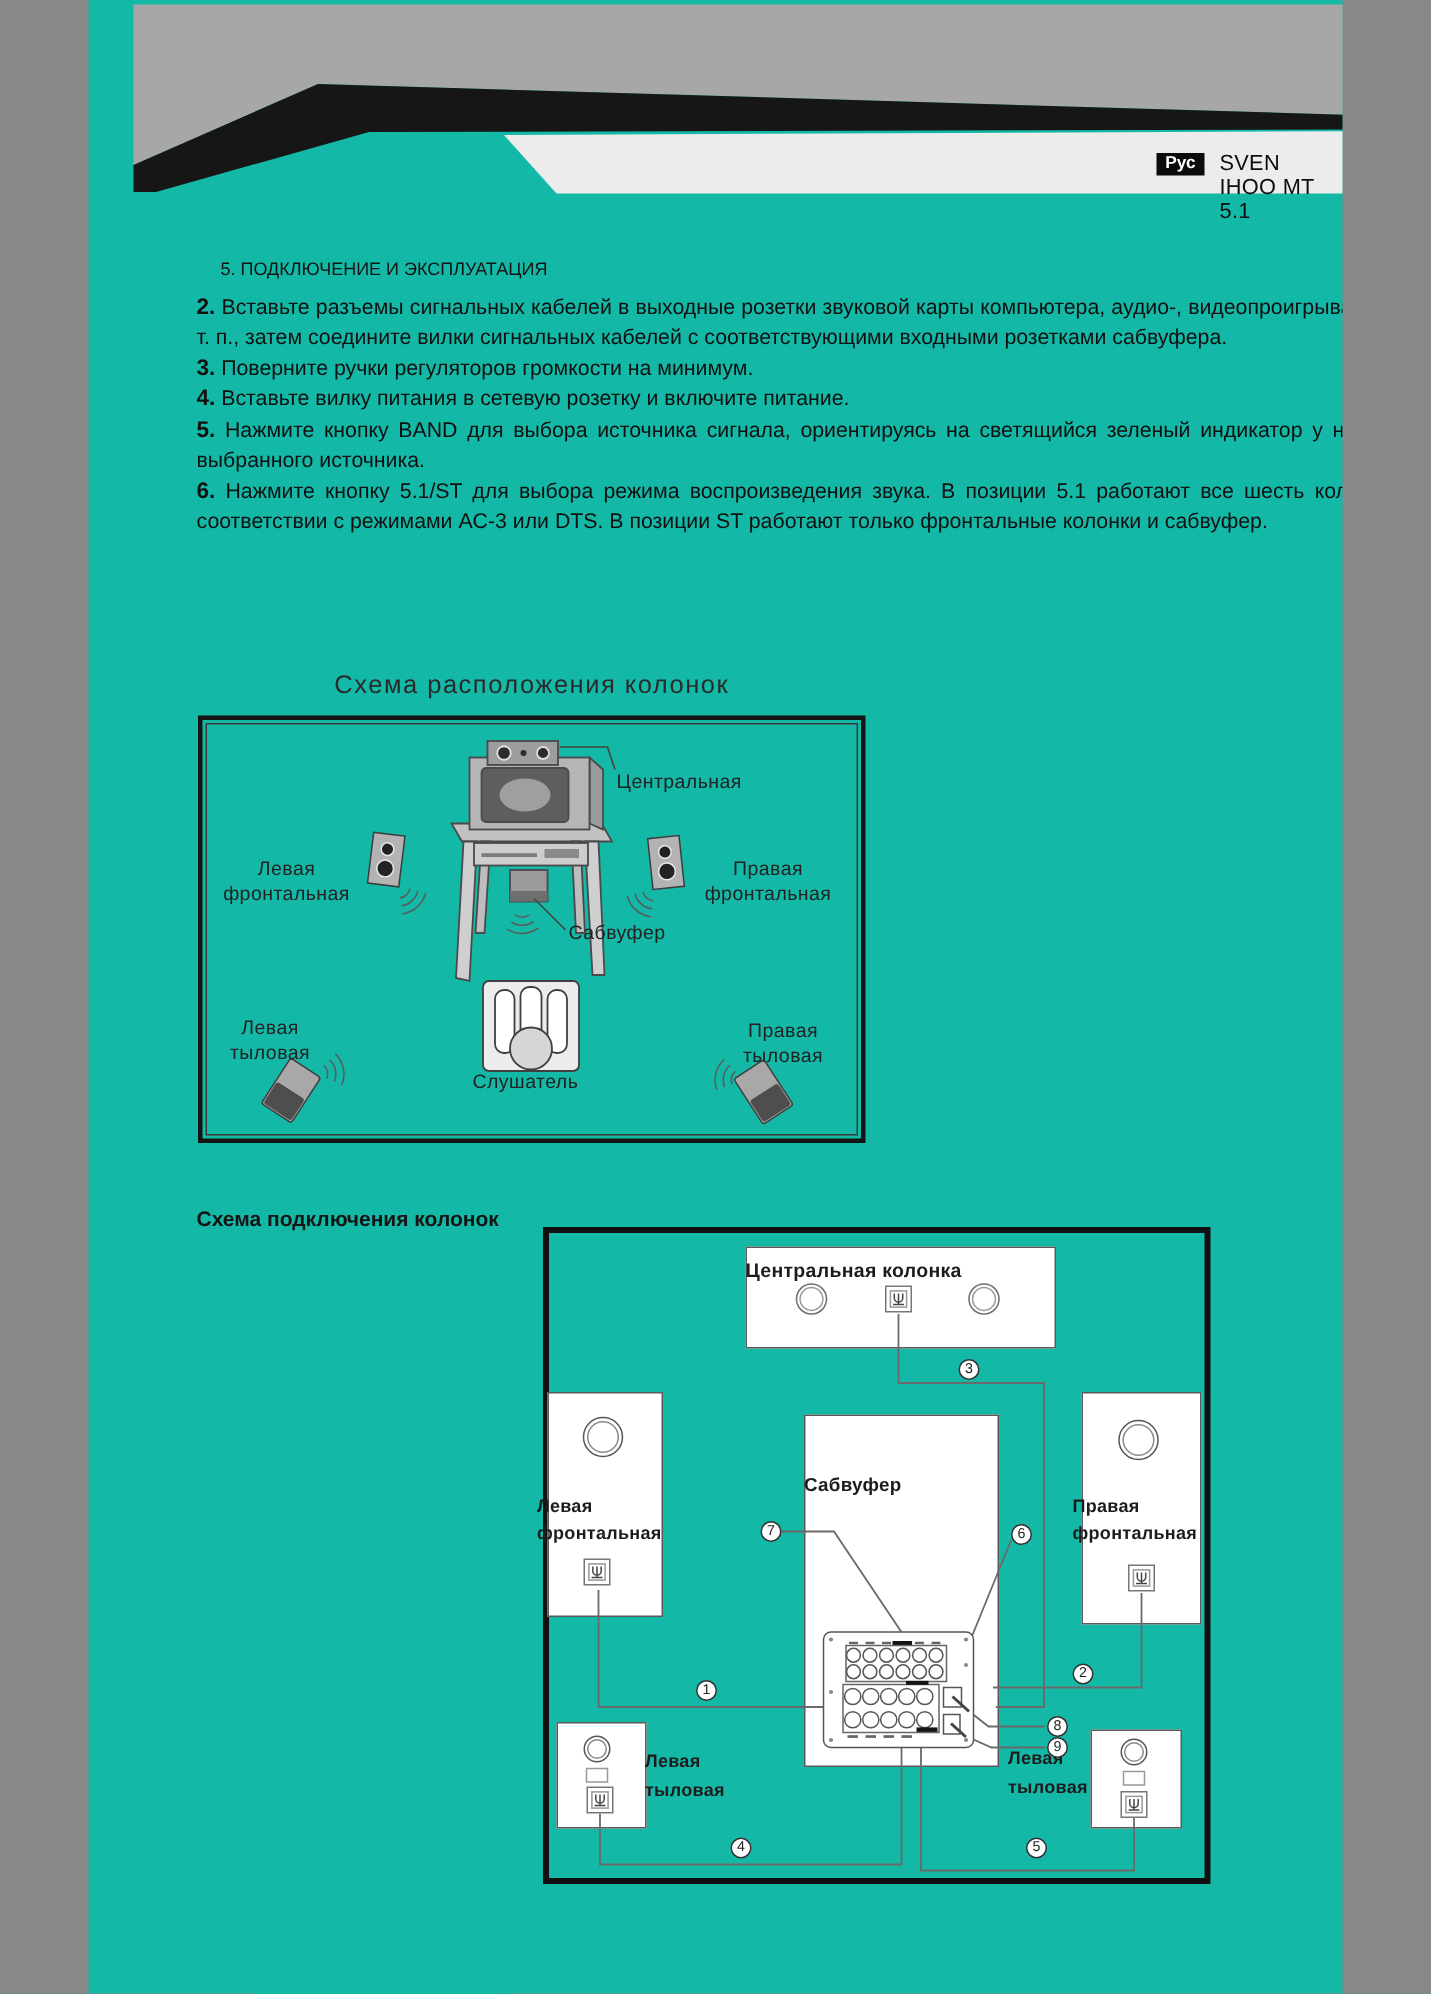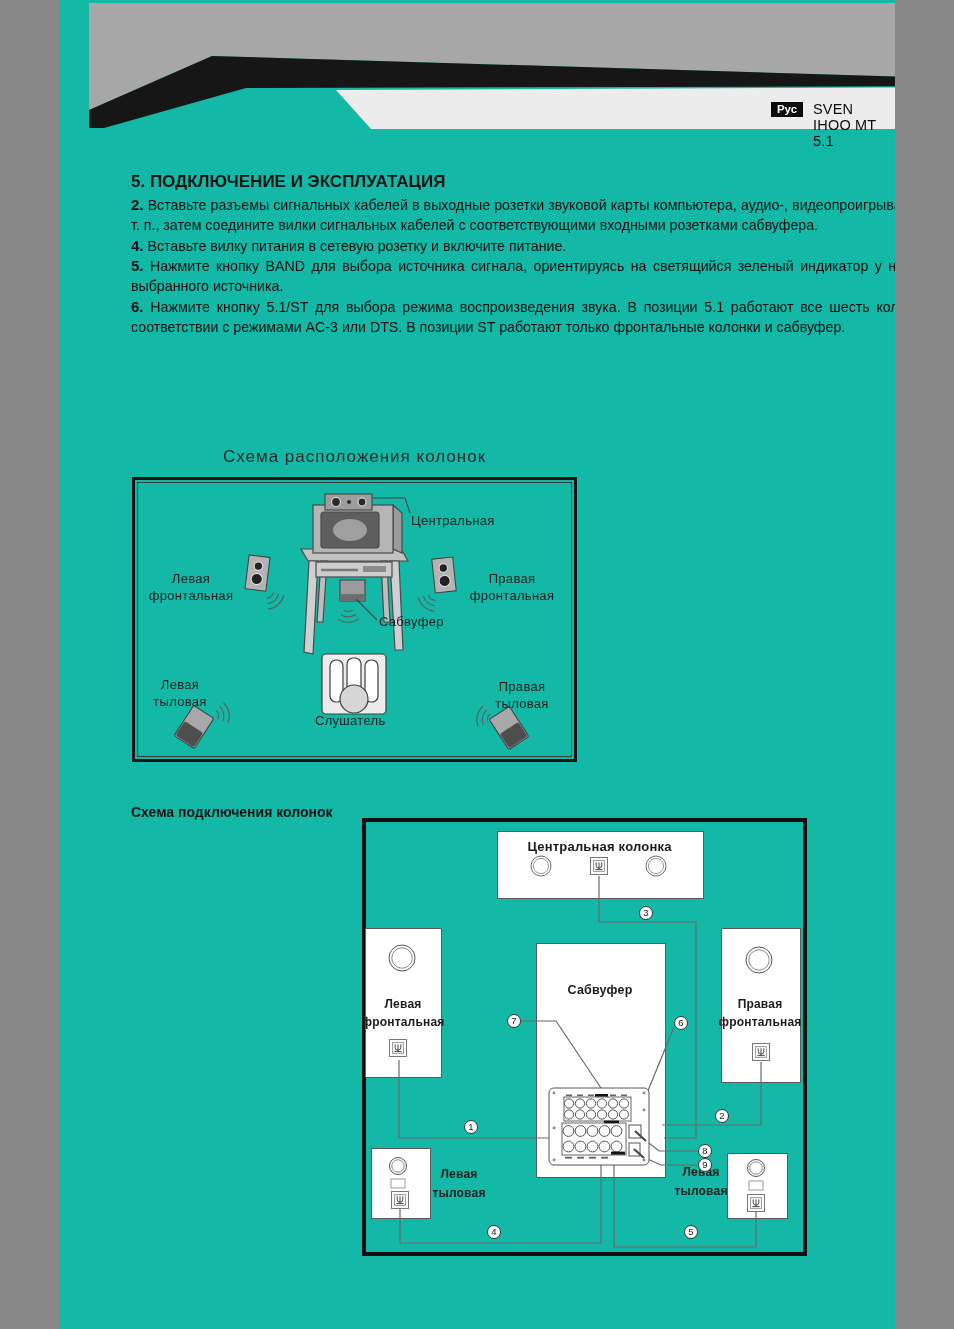--- a/index.html
+++ b/index.html
@@ -4,60 +4,61 @@
 <style>
   html,body{margin:0;padding:0;background:#888;}
   .page{position:relative;width:836px;height:1329px;margin:0 auto;background:#14b8a6;
         font-family:"Liberation Sans",sans-serif;color:#141414;overflow:hidden;}
   
   .hdr-svg{position:absolute;left:0;top:0;pointer-events:none;}
   .lang-badge{position:absolute;left:712px;top:102px;width:32px;height:15px;background:#0b0b0b;
         color:#fff;font-size:11.5px;font-weight:bold;text-align:center;line-height:15px;}
   .model{position:absolute;left:754px;top:101px;font-size:14.5px;font-weight:normal;letter-spacing:.2px;color:#0d0d0d;}
   
-  .sec-title{position:absolute;left:72px;top:172px;font-size:17px;font-weight:bold;margin:0;}
+  .sec-title{position:absolute;left:88px;top:172px;font-size:12px;font-weight:normal;margin:0;}
   .instr{position:absolute;left:72px;top:195px;width:812px;font-size:14.2px;line-height:19.8px;color:#101010;}
   .instr p{margin:0;text-align:justify;}
   .instr b{font-size:15px;}
   .note{position:absolute;left:72px;top:771px;width:812px;font-size:13.8px;margin:0;color:#101010;}
   .note i{font-style:italic;}
   .d2-heading{position:absolute;left:72px;top:804px;font-size:14px;font-weight:bold;}
   .pageno{position:absolute;left:862px;top:1250px;font-size:19px;font-weight:bold;}
   
   .d1-title{position:absolute;left:73px;top:447px;width:445px;text-align:center;
         font-size:17px;letter-spacing:1px;color:#2a2a2a;}
   .d1{position:absolute;left:73px;top:477px;width:439px;height:279px;border:3px solid #141414;}
   .d1::after{content:"";position:absolute;inset:2px;border:1.2px solid #3a3a3a;}
   .lb{position:absolute;font-size:13px;color:#222;letter-spacing:.3px;line-height:17px;}
   .lb.c{text-align:center;}
   
   .d2{position:absolute;left:303px;top:818px;width:437px;height:430px;border:4px solid #101010;}
   .spk{position:absolute;border:1.3px solid #5a5a5a;background:#fff;}
   .lb2{position:absolute;font-size:12px;font-weight:bold;color:#1c1c1c;line-height:18px;letter-spacing:.2px;}
-  .lb2.c{text-align:center;}
+  .lb2.c{}
   .co{position:absolute;width:14px;height:14px;box-sizing:border-box;border:1.2px solid #333;
       border-radius:50%;background:#fff;font-size:9.5px;line-height:11.5px;text-align:center;color:#222;}
   .art{position:absolute;left:0;top:0;pointer-events:none;}
 </style>
 </head>
 <body>
 
 <div class="page">
 
   <svg class="hdr-svg" width="954" height="140" viewBox="0 0 954 140">
     <polygon points="30,3 954,3 954,80 153,56 30,110" fill="#a7a7a7"></polygon>
     <polygon points="153,56 954,80 954,86 187,88 45,128 30,128 30,110" fill="#161616"></polygon>
     <polygon points="277,90 954,87 954,129 312,129" fill="#ececec"></polygon>
   </svg>
   <span class="lang-badge">Рус</span>
   <span class="model">SVEN IHOO MT 5.1</span>
 
   <h2 class="sec-title">5. ПОДКЛЮЧЕНИЕ И ЭКСПЛУАТАЦИЯ</h2>
   <div class="instr">
     <p><b>2.</b> <span>Вставьте разъемы сигнальных кабелей в выходные розетки звуковой карты компьютера, аудио-, видеопроигрывателя и т. п., затем соедините вилки сигнальных кабелей с соответствующими входными розетками сабвуфера.</span></p>
+    <p><b>3.</b> <span>Поверните ручки регуляторов громкости на минимум.</span></p>
     <p><b>4.</b> <span>Вставьте вилку питания в сетевую розетку и включите питание.</span></p>
     <p><b>5.</b> <span>Нажмите кнопку BAND для выбора источника сигнала, ориентируясь на светящийся зеленый индикатор у надписи выбранного источника.</span></p>
     <p><b>6.</b> <span>Нажмите кнопку 5.1/ST для выбора режима воспроизведения звука. В позиции 5.1 работают все шесть колонок в соответствии с режимами AC-3 или DTS. В позиции ST работают только фронтальные колонки и сабвуфер.</span></p>
   </div>
 
   <div class="d1-title">Схема расположения колонок</div>
   <div class="d1"></div>
 
   <svg class="art" width="954" height="1329" viewBox="0 0 954 1329">
     <defs>

